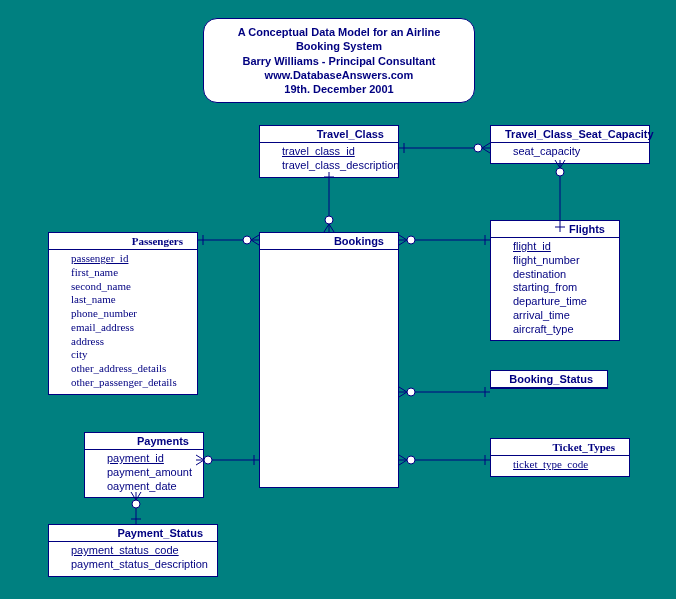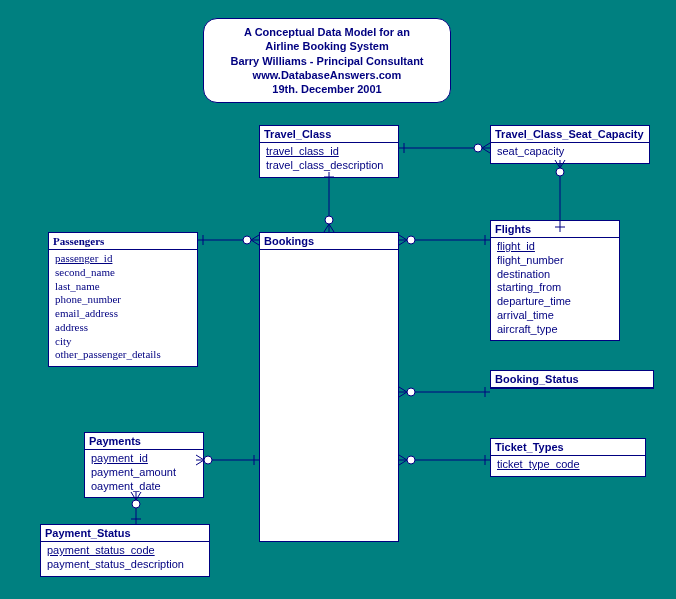--- a/index.html
+++ b/index.html
@@ -25,46 +25,47 @@
     line-height: 1.3;
     font-weight: bold;
   }
   .entity {
     position: absolute;
     background: #fff;
     border: 1px solid #000080;
   }
   .entity-header {
     border-bottom: 1px solid #000080;
-    text-align: left;
+    text-align: right;
     font-weight: bold;
-    padding: 2px 4px;
+    padding: 2px 14px;
   }
   .entity-body {
     padding: 2px 9px 4px 6px;
     line-height: 1.25;
+    margin-left: 16px;
   }
   .pk { text-decoration: underline; }
   svg.connectors {
     position: absolute;
     left: 0; top: 0;
     width: 676px; height: 599px;
     pointer-events: none;
   }
   svg.connectors line, svg.connectors circle, svg.connectors path {
     stroke: #000080;
     stroke-width: 1;
     fill: none;
   }
   svg.connectors circle { fill: #fff; }
 </style>
 </head>
 <body>
 
-<div class="title-box" style="left:203px; top:18px; width:248px;">
+<div class="title-box" style="left:203px; top:18px; width:272px;">
   <div>A Conceptual Data Model for an Airline Booking System</div>
   <div>Barry Williams - Principal Consultant</div>
   <div>www.DatabaseAnswers.com</div>
   <div>19th. December 2001</div>
 </div>
 
 <div class="entity" style="left:259px; top:125px; width:140px;">
   <div class="entity-header">Travel_Class</div>
   <div class="entity-body">
     <div class="pk">travel_class_id</div>
@@ -72,72 +73,74 @@
   </div>
 </div>
 
 <div class="entity" style="left:490px; top:125px; width:160px;">
   <div class="entity-header">Travel_Class_Seat_Capacity</div>
   <div class="entity-body">
     <div>seat_capacity</div>
   </div>
 </div>
 
-<div class="entity" style="left:259px; top:232px; width:140px; height:310px;">
+<div class="entity" style="left:259px; top:232px; width:140px; height:256px;">
   <div class="entity-header">Bookings</div>
 </div>
 
 <div class="entity" style="left:48px; top:232px; width:150px;font-family:Liberation Serif, serif;">
   <div class="entity-header">Passengers</div>
   <div class="entity-body">
     <div class="pk">passenger_id</div>
+    <div>first_name</div>
     <div>second_name</div>
     <div>last_name</div>
     <div>phone_number</div>
     <div>email_address</div>
     <div>address</div>
     <div>city</div>
+    <div>other_address_details</div>
     <div>other_passenger_details</div>
   </div>
 </div>
 
 <div class="entity" style="left:490px; top:220px; width:130px;">
   <div class="entity-header">Flights</div>
   <div class="entity-body">
     <div class="pk">flight_id</div>
     <div>flight_number</div>
     <div>destination</div>
     <div>starting_from</div>
     <div>departure_time</div>
     <div>arrival_time</div>
     <div>aircraft_type</div>
   </div>
 </div>
 
-<div class="entity" style="left:490px; top:370px; width:164px;">
+<div class="entity" style="left:490px; top:370px; width:118px;">
   <div class="entity-header">Booking_Status</div>
 </div>
 
-<div class="entity" style="left:490px; top:438px; width:156px;">
+<div class="entity" style="left:490px; top:438px; width:140px;font-family:Liberation Serif, serif;">
   <div class="entity-header">Ticket_Types</div>
   <div class="entity-body">
     <div class="pk">ticket_type_code</div>
   </div>
 </div>
 
 <div class="entity" style="left:84px; top:432px; width:120px;">
   <div class="entity-header">Payments</div>
   <div class="entity-body">
     <div class="pk">payment_id</div>
     <div>payment_amount</div>
     <div>oayment_date</div>
   </div>
 </div>
 
-<div class="entity" style="left:40px; top:524px; width:170px;">
+<div class="entity" style="left:48px; top:524px; width:170px;">
   <div class="entity-header">Payment_Status</div>
   <div class="entity-body">
     <div class="pk">payment_status_code</div>
     <div>payment_status_description</div>
   </div>
 </div>
 
 <svg class="connectors">
 
   <line x1="399" y1="148" x2="490" y2="148"></line>

